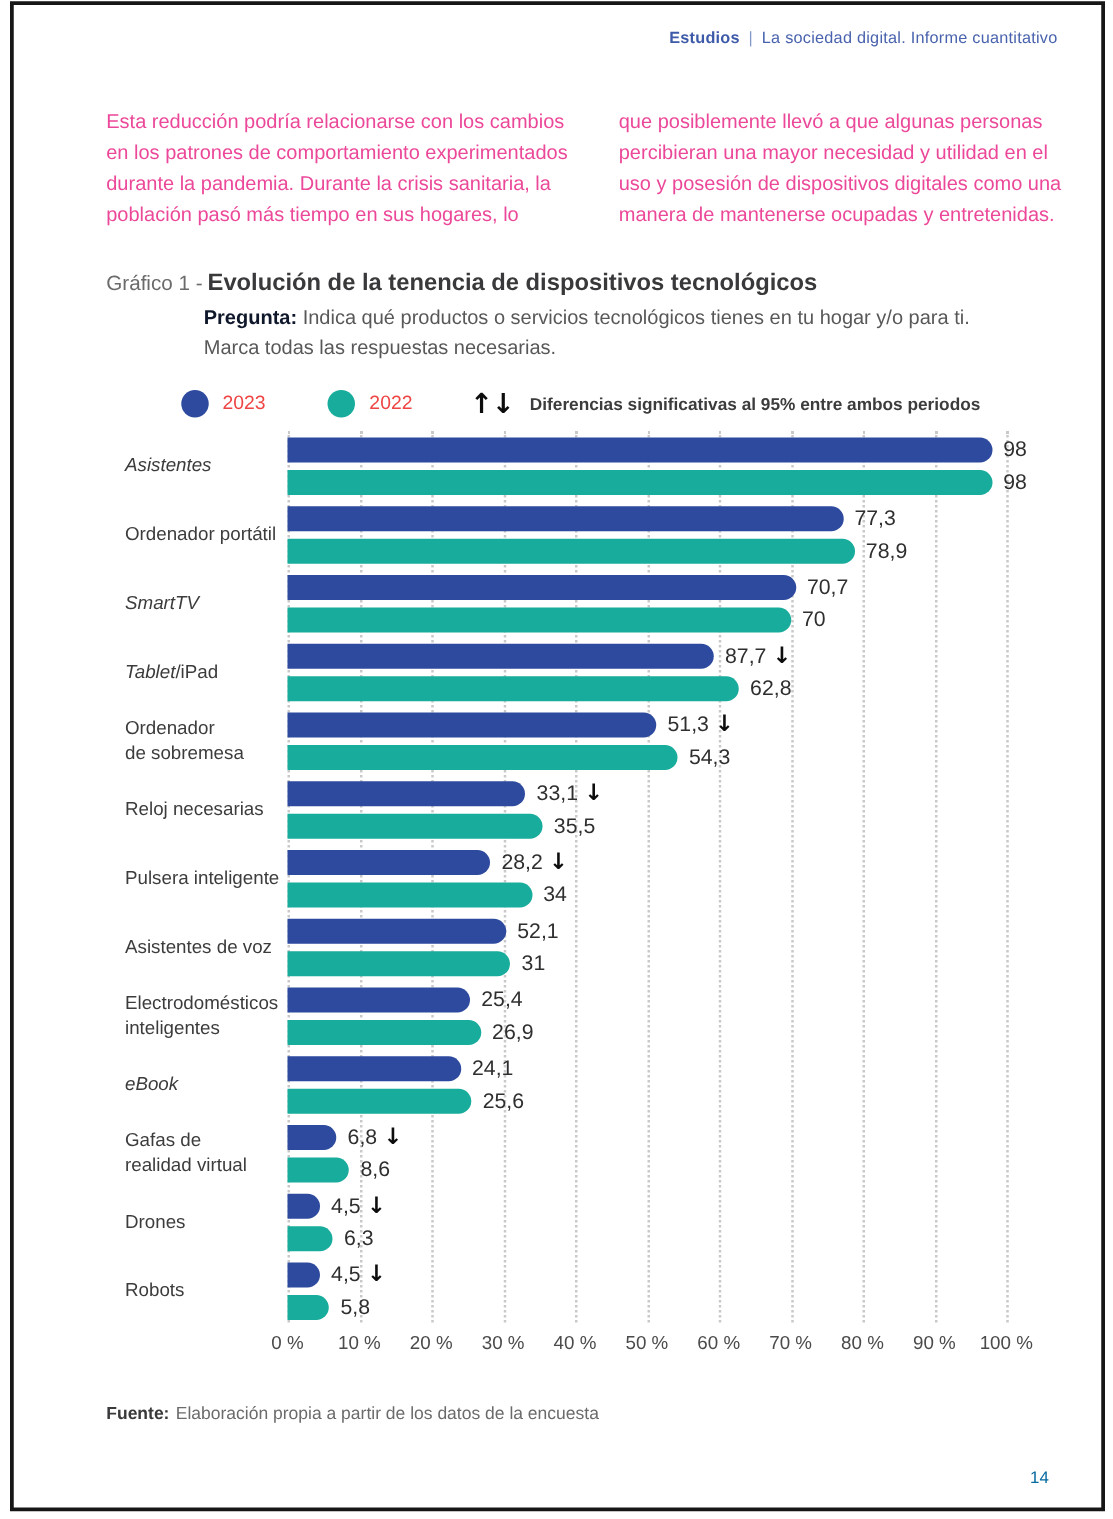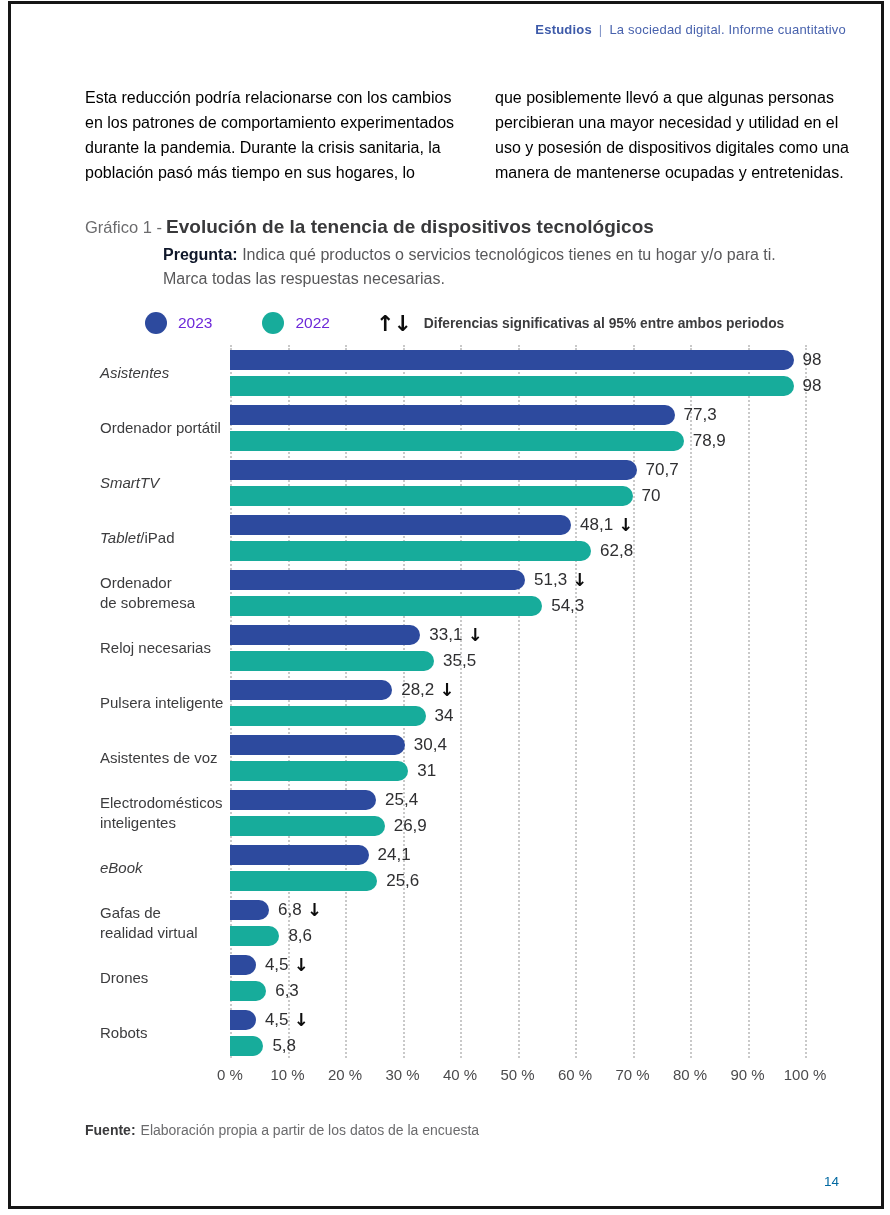--- a/index.html
+++ b/index.html
@@ -8,33 +8,33 @@
     font-family:"Liberation Sans", sans-serif;color:#3c3c3e;overflow:hidden;
   }
   .frame{position:absolute;top:1px;left:8px;right:6px;bottom:6px;border:3px solid #161616;pointer-events:none;}
 
   .header{position:absolute;top:22px;right:44px;font-size:13px;color:#3d5aa9;letter-spacing:.2px;}
   .hdr-bold{font-weight:bold;}
   .hdr-sep{margin:0 7px;color:#8497c9;font-weight:300;}
   .hdr-sub{color:#4862ad;}
 
   .intro{position:absolute;top:85px;left:85px;display:flex;gap:28px;}
-  .intro p{margin:0;font-size:16px;line-height:25px;color:#000000;}
+  .intro p{margin:0;font-size:16px;line-height:25px;color:#ec4899;}
   .c1{width:382px;}
   .c2{width:356px;}
 
   .fig-head{position:absolute;top:216px;left:85px;}
   .kicker{font-size:16.5px;color:#6b6b6d;}
   .fig-title{font-size:19px;font-weight:bold;color:#39393b;margin-left:4px;}
   .fig-sub{position:absolute;top:243px;left:163px;font-size:16px;line-height:24px;color:#58585a;width:660px;}
   .q-label{font-weight:bold;color:#0f172a;}
 
   .legend{position:absolute;top:310px;left:145px;display:flex;align-items:center;height:26px;}
   .swatch{width:22px;height:22px;border-radius:50%;display:inline-block;flex:none;}
-  .leg-label{margin-left:11px;font-size:15.5px;color:#6d28d9;}
+  .leg-label{margin-left:11px;font-size:15.5px;color:#ef4444;}
   .swatch.s2{margin-left:50px;}
   .leg-arrows{margin-left:46px;font-size:22px;font-weight:bold;color:#0d0d0d;font-family:"DejaVu Sans",sans-serif;letter-spacing:-1px;}
   .leg-note{margin-left:13px;font-size:13.8px;font-weight:bold;color:#3c3c3e;}
 
   .chart{position:absolute;top:345px;left:100px;width:780px;}
   .grid{position:absolute;left:130px;top:0;width:577px;height:713px;}
   .gridline{position:absolute;top:0;bottom:0;width:0;border-left:2px dotted #c9c9c9;}
   .chart-row{display:flex;align-items:center;height:55px;position:relative;}
   .cat-label{width:130px;flex:none;font-size:15px;line-height:20px;color:#3c3c3e;}
   .cat-line{white-space:nowrap;}
@@ -147,21 +147,21 @@
           </div>
         </div>
       </div>
       <div class="chart-row">
         <div class="cat-label">
           <div class="cat-line"><span class="it">Tablet</span><span>/iPad</span></div>
         </div>
         <div class="row-bars">
           <div class="bar-line">
             <div class="bar" style="width: 341px; background: rgb(45, 74, 158);"></div>
-            <span class="bar-value">48,1</span>
+            <span class="bar-value">87,7</span>
             <span class="down-arrow">↓</span>
           </div>
           <div class="bar-line">
             <div class="bar" style="width: 361.1px; background: rgb(23, 172, 155);"></div>
             <span class="bar-value">62,8</span>
           </div>
         </div>
       </div>
       <div class="chart-row">
         <div class="cat-label">
@@ -212,21 +212,21 @@
           </div>
         </div>
       </div>
       <div class="chart-row">
         <div class="cat-label">
           <div class="cat-line"><span>Asistentes de voz</span></div>
         </div>
         <div class="row-bars">
           <div class="bar-line">
             <div class="bar" style="width: 174.8px; background: rgb(45, 74, 158);"></div>
-            <span class="bar-value">30,4</span>
+            <span class="bar-value">52,1</span>
           </div>
           <div class="bar-line">
             <div class="bar" style="width: 178.3px; background: rgb(23, 172, 155);"></div>
             <span class="bar-value">31</span>
           </div>
         </div>
       </div>
       <div class="chart-row">
         <div class="cat-label">
           <div class="cat-line"><span>Electrodomésticos</span></div>

